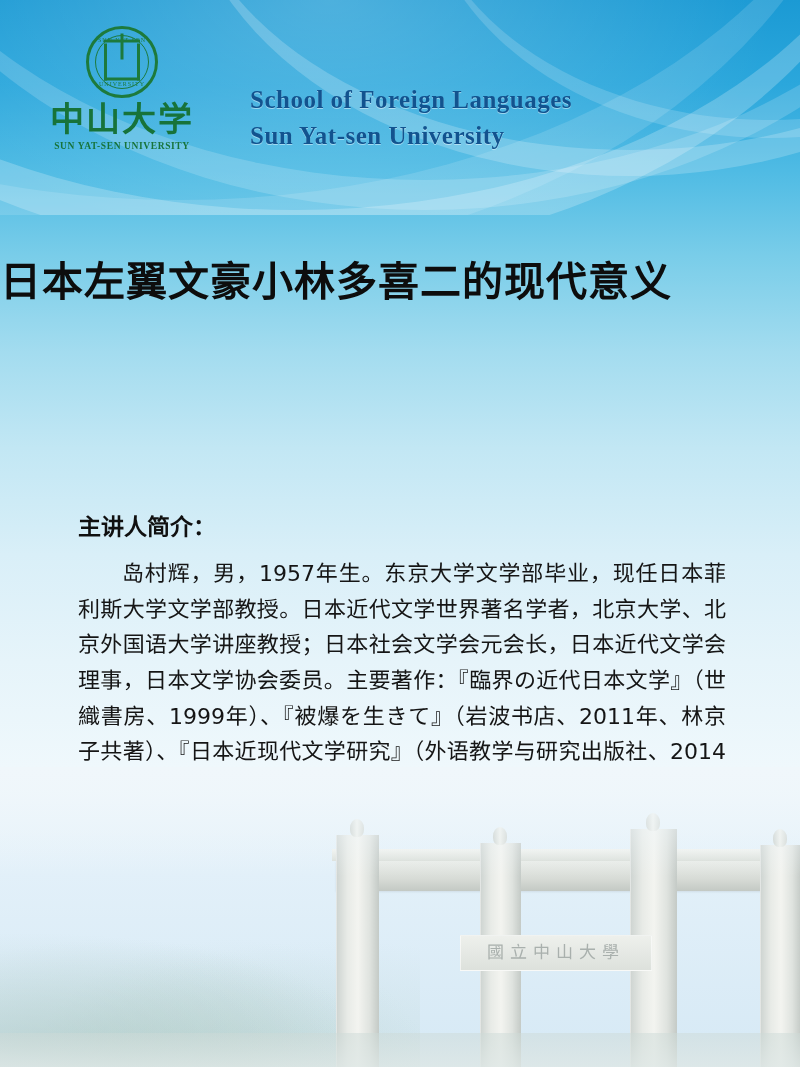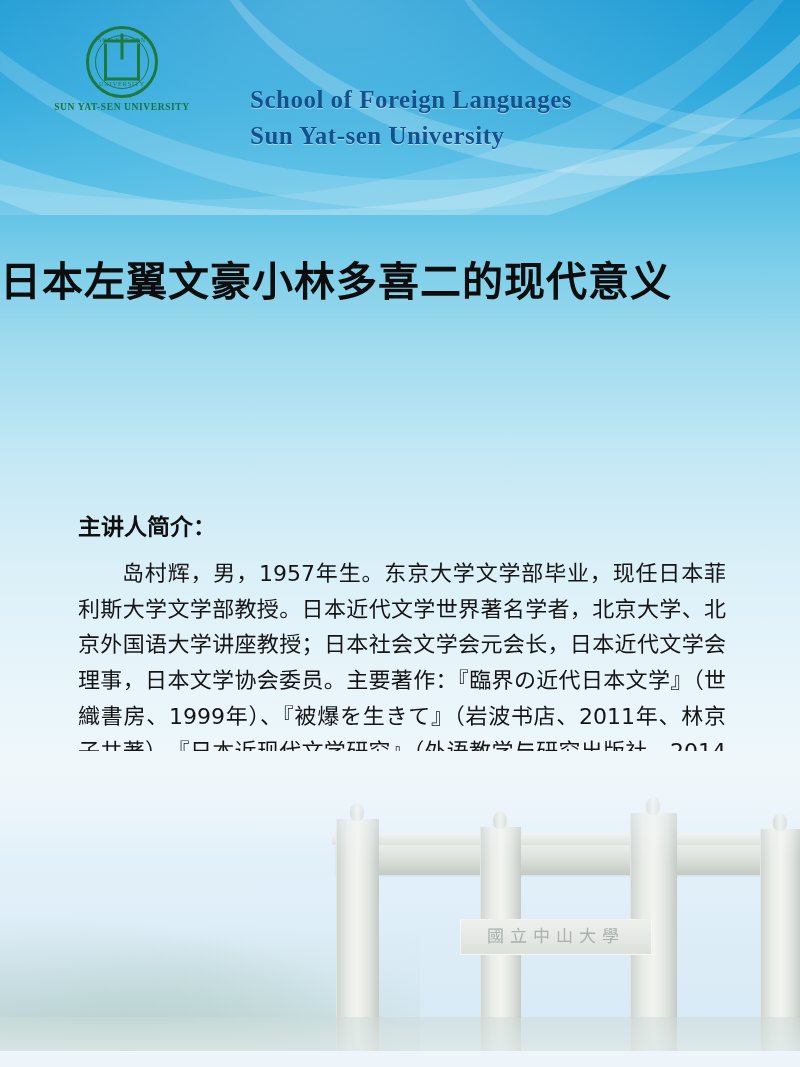--- a/index.html
+++ b/index.html
@@ -230,21 +230,21 @@
     color: #151515;
     text-align: justify;
     text-indent: 2em;
     font-family: "DejaVu Sans", "Liberation Sans", sans-serif;
   }
 
   
   .photo {
     position: absolute;
     left: 0;
-    bottom: 16px;
+    bottom: 0;
     width: 800px;
     height: 300px;
     overflow: hidden;
   }
   .photo-sky {
     position: absolute;
     left: 0; top: 0; width: 800px; height: 300px;
     background: linear-gradient(180deg, rgba(238,246,251,1) 0%, rgba(226,240,249,1) 35%, rgba(214,233,245,1) 100%);
   }
   .photo-fade {
@@ -344,20 +344,21 @@
     <div class="swoosh s4"></div>
     <div class="swoosh s5"></div>
   </div>
 
   <div class="logo">
     <div class="logo-seal">
       <div class="logo-seal-text-top">SUN YAT-SEN</div>
       <div class="logo-seal-inner"></div>
       <div class="logo-seal-text-bottom">UNIVERSITY</div>
     </div>
+    <div class="logo-cn">中山大学</div>
     <div class="logo-en">SUN YAT-SEN UNIVERSITY</div>
   </div>
 
   <div class="header-en">
     <span>School of Foreign Languages</span>
     <span class="line2">Sun Yat-sen University</span>
   </div>
 
   <div class="title">日本左翼文豪小林多喜二的现代意义</div>
 

